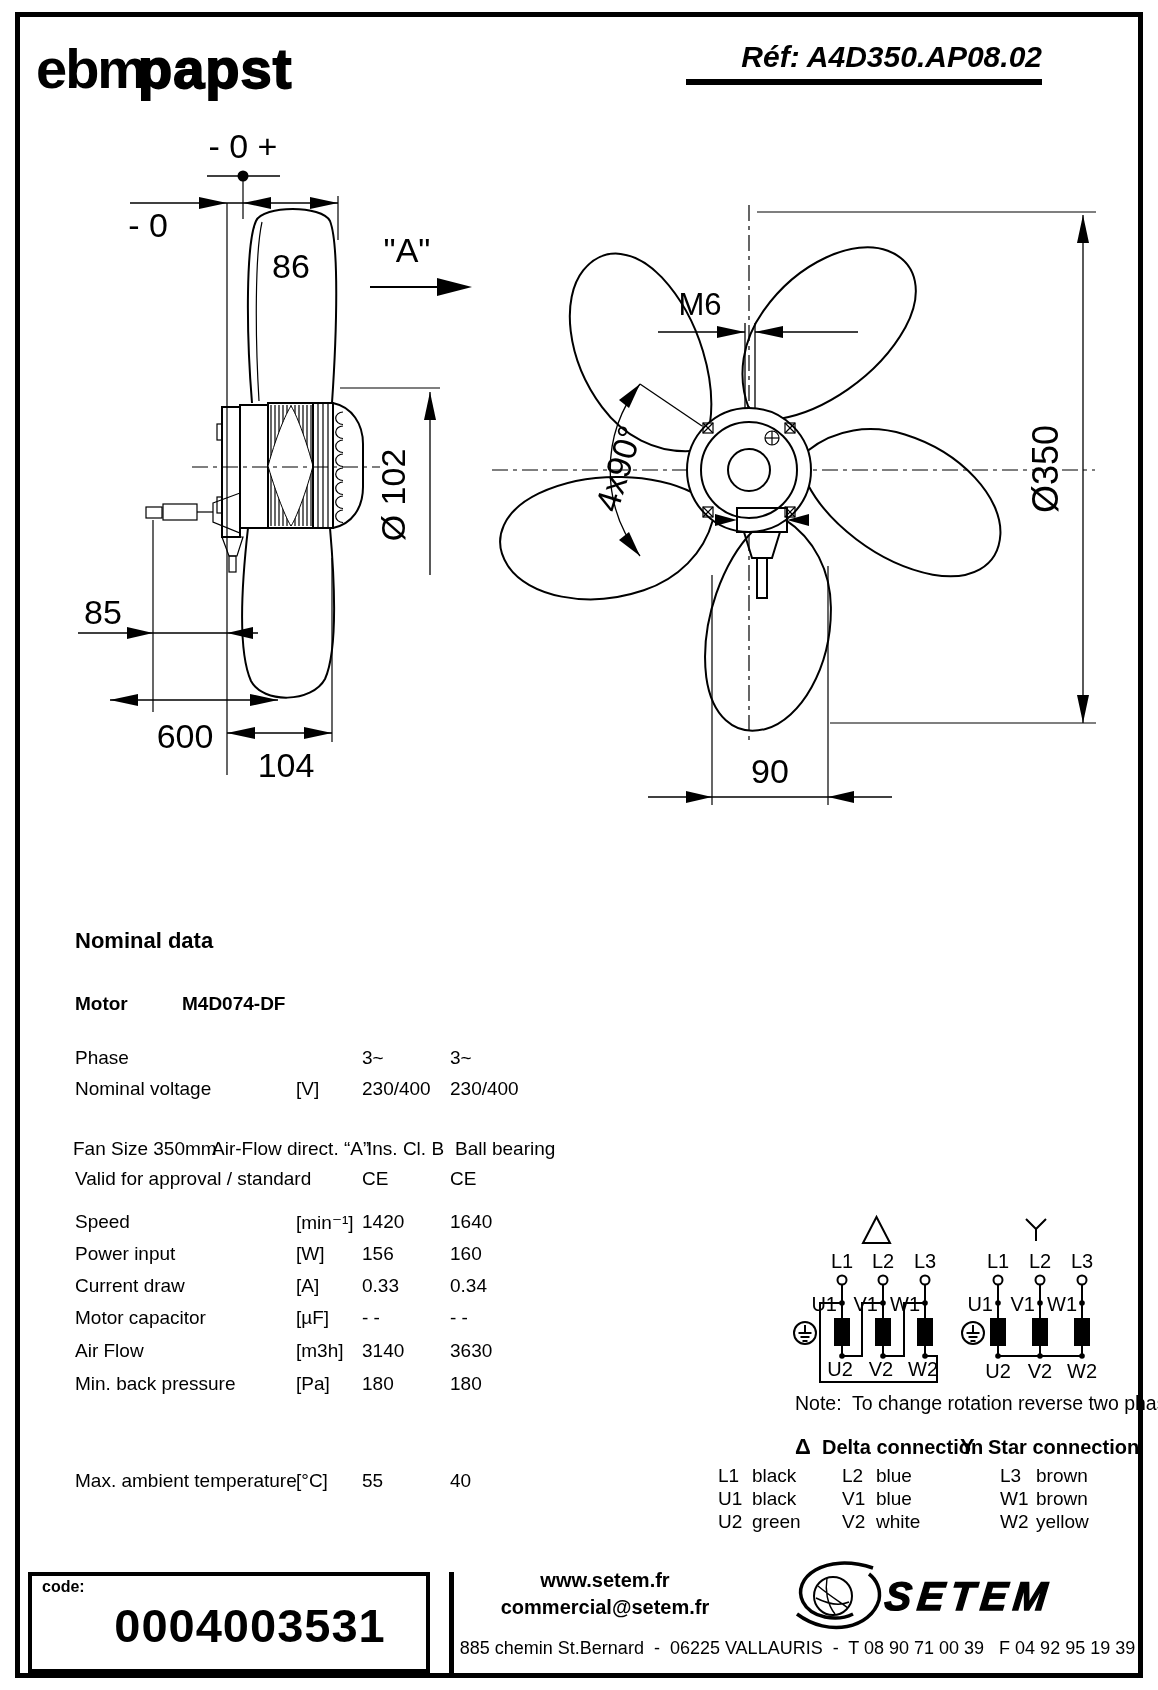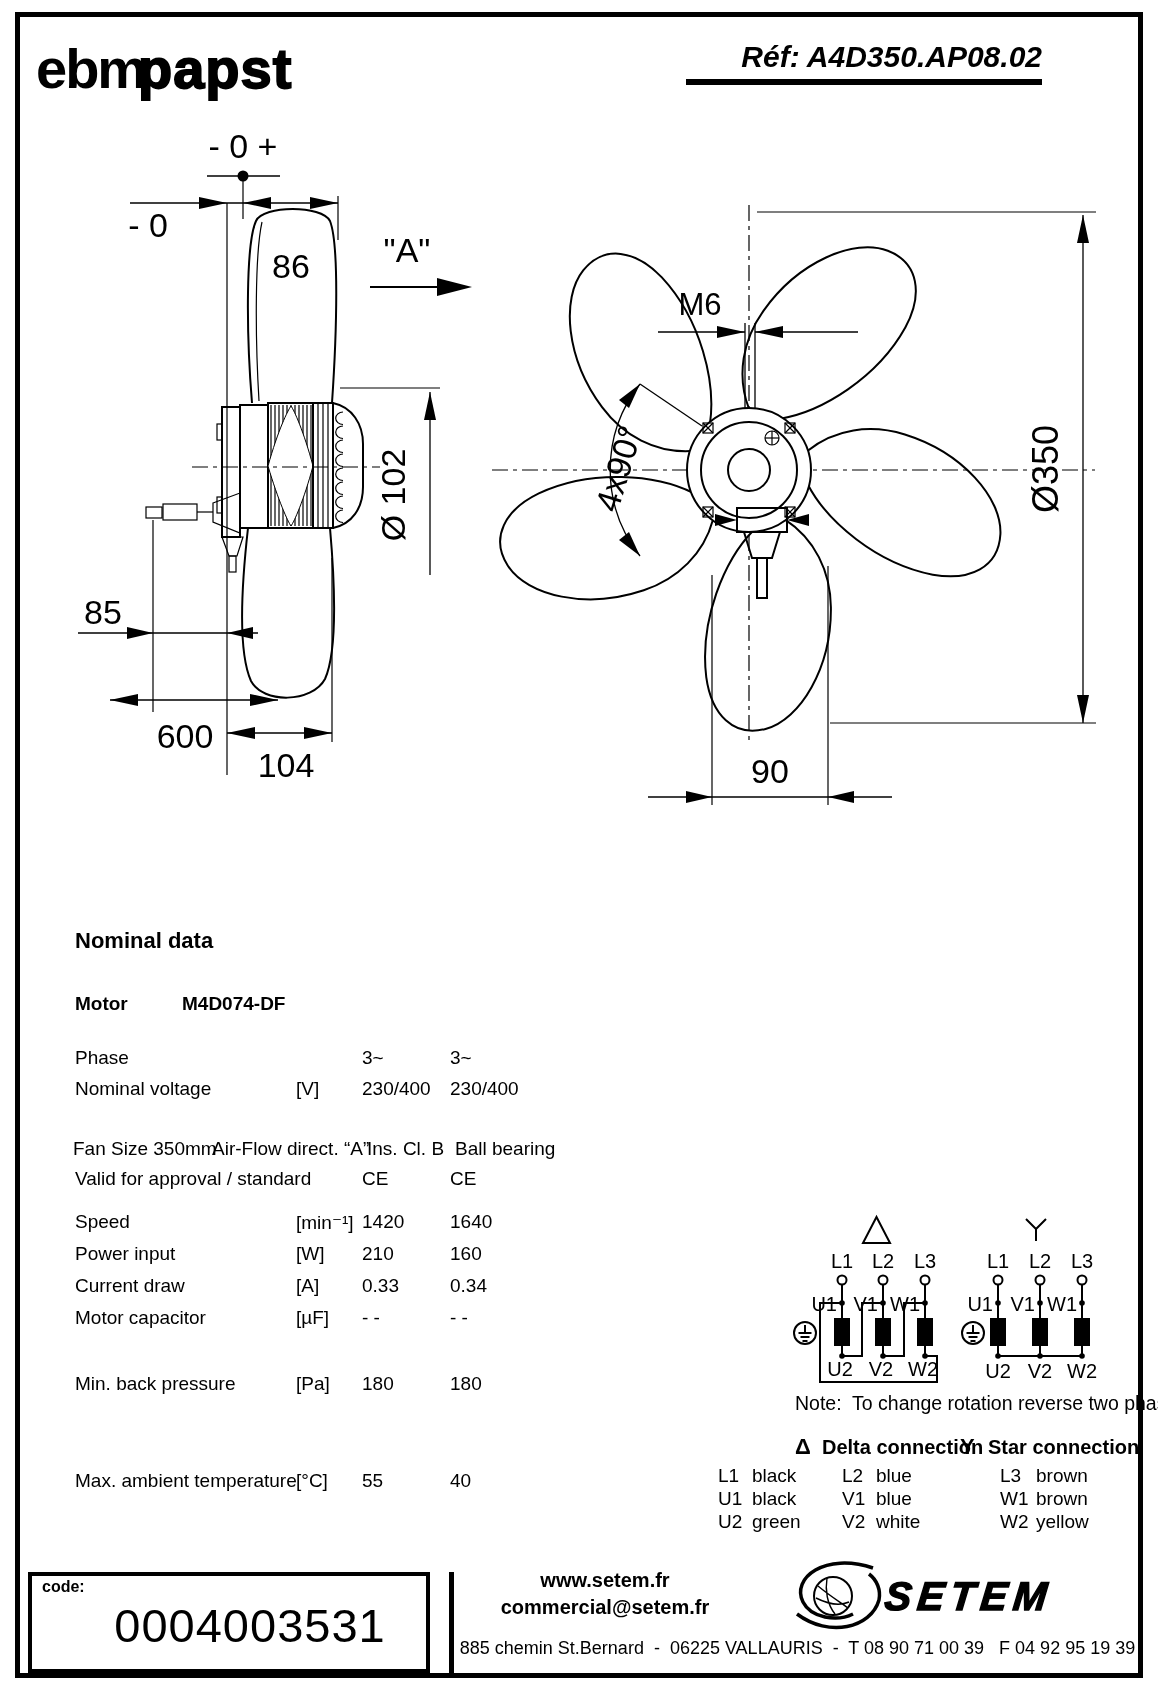--- a/index.html
+++ b/index.html
@@ -33,21 +33,21 @@
   .bold{font-weight:bold;}
   
   .note-text{left:795px;top:1392px;font-size:19.5px;white-space:pre;}
   .legend span{position:absolute;white-space:nowrap;font-weight:bold;}
   .colrow span{position:absolute;white-space:nowrap;font-size:19px;}
   
   .code-box{left:28px;top:1572px;width:402px;height:101px;box-sizing:border-box;
             border:4px solid #000;}
   .code-label{left:42px;top:1578px;font-size:16px;font-weight:bold;}
   .code-value{left:70px;top:1598px;width:360px;text-align:center;font-size:47px;
-              font-weight:normal;letter-spacing:1px;}
+              font-weight:bold;letter-spacing:1px;}
   .footer-divider{left:449px;top:1572px;width:5px;height:101px;background:#000;}
   .site{left:480px;top:1569px;width:250px;text-align:center;font-size:20px;font-weight:bold;}
   .mail{left:480px;top:1596px;width:250px;text-align:center;font-size:20px;font-weight:bold;}
   .addr{left:455px;top:1638px;width:685px;text-align:center;font-size:18px;white-space:pre;}
 </style>
 </head>
 <body>
 
 <div class="page">
   <div class="abs page-frame"></div>
@@ -343,34 +343,40 @@
   </div>
   <div class="abs trow" style="top:1211px">
     <span class="tl">Speed</span>
     <span class="tu">[min⁻¹]</span>
     <span class="tv1">1420</span>
     <span class="tv2">1640</span>
   </div>
   <div class="abs trow" style="top:1243px">
     <span class="tl">Power input</span>
     <span class="tu">[W]</span>
-    <span class="tv1">210</span>
+    <span class="tv1">156</span>
     <span class="tv2">160</span>
   </div>
   <div class="abs trow" style="top:1275px">
     <span class="tl">Current draw</span>
     <span class="tu">[A]</span>
     <span class="tv1">0.33</span>
     <span class="tv2">0.34</span>
   </div>
   <div class="abs trow" style="top:1307px">
     <span class="tl">Motor capacitor</span>
     <span class="tu">[µF]</span>
     <span class="tv1">- -</span>
     <span class="tv2">- -</span>
+  </div>
+  <div class="abs trow" style="top:1340px">
+    <span class="tl">Air Flow</span>
+    <span class="tu">[m3h]</span>
+    <span class="tv1">3140</span>
+    <span class="tv2">3630</span>
   </div>
   <div class="abs trow" style="top:1373px">
     <span class="tl">Min. back pressure</span>
     <span class="tu">[Pa]</span>
     <span class="tv1">180</span>
     <span class="tv2">180</span>
   </div>
   <div class="abs trow" style="top:1470px">
     <span class="tl">Max. ambient temperature</span>
     <span class="tu">[°C]</span>

